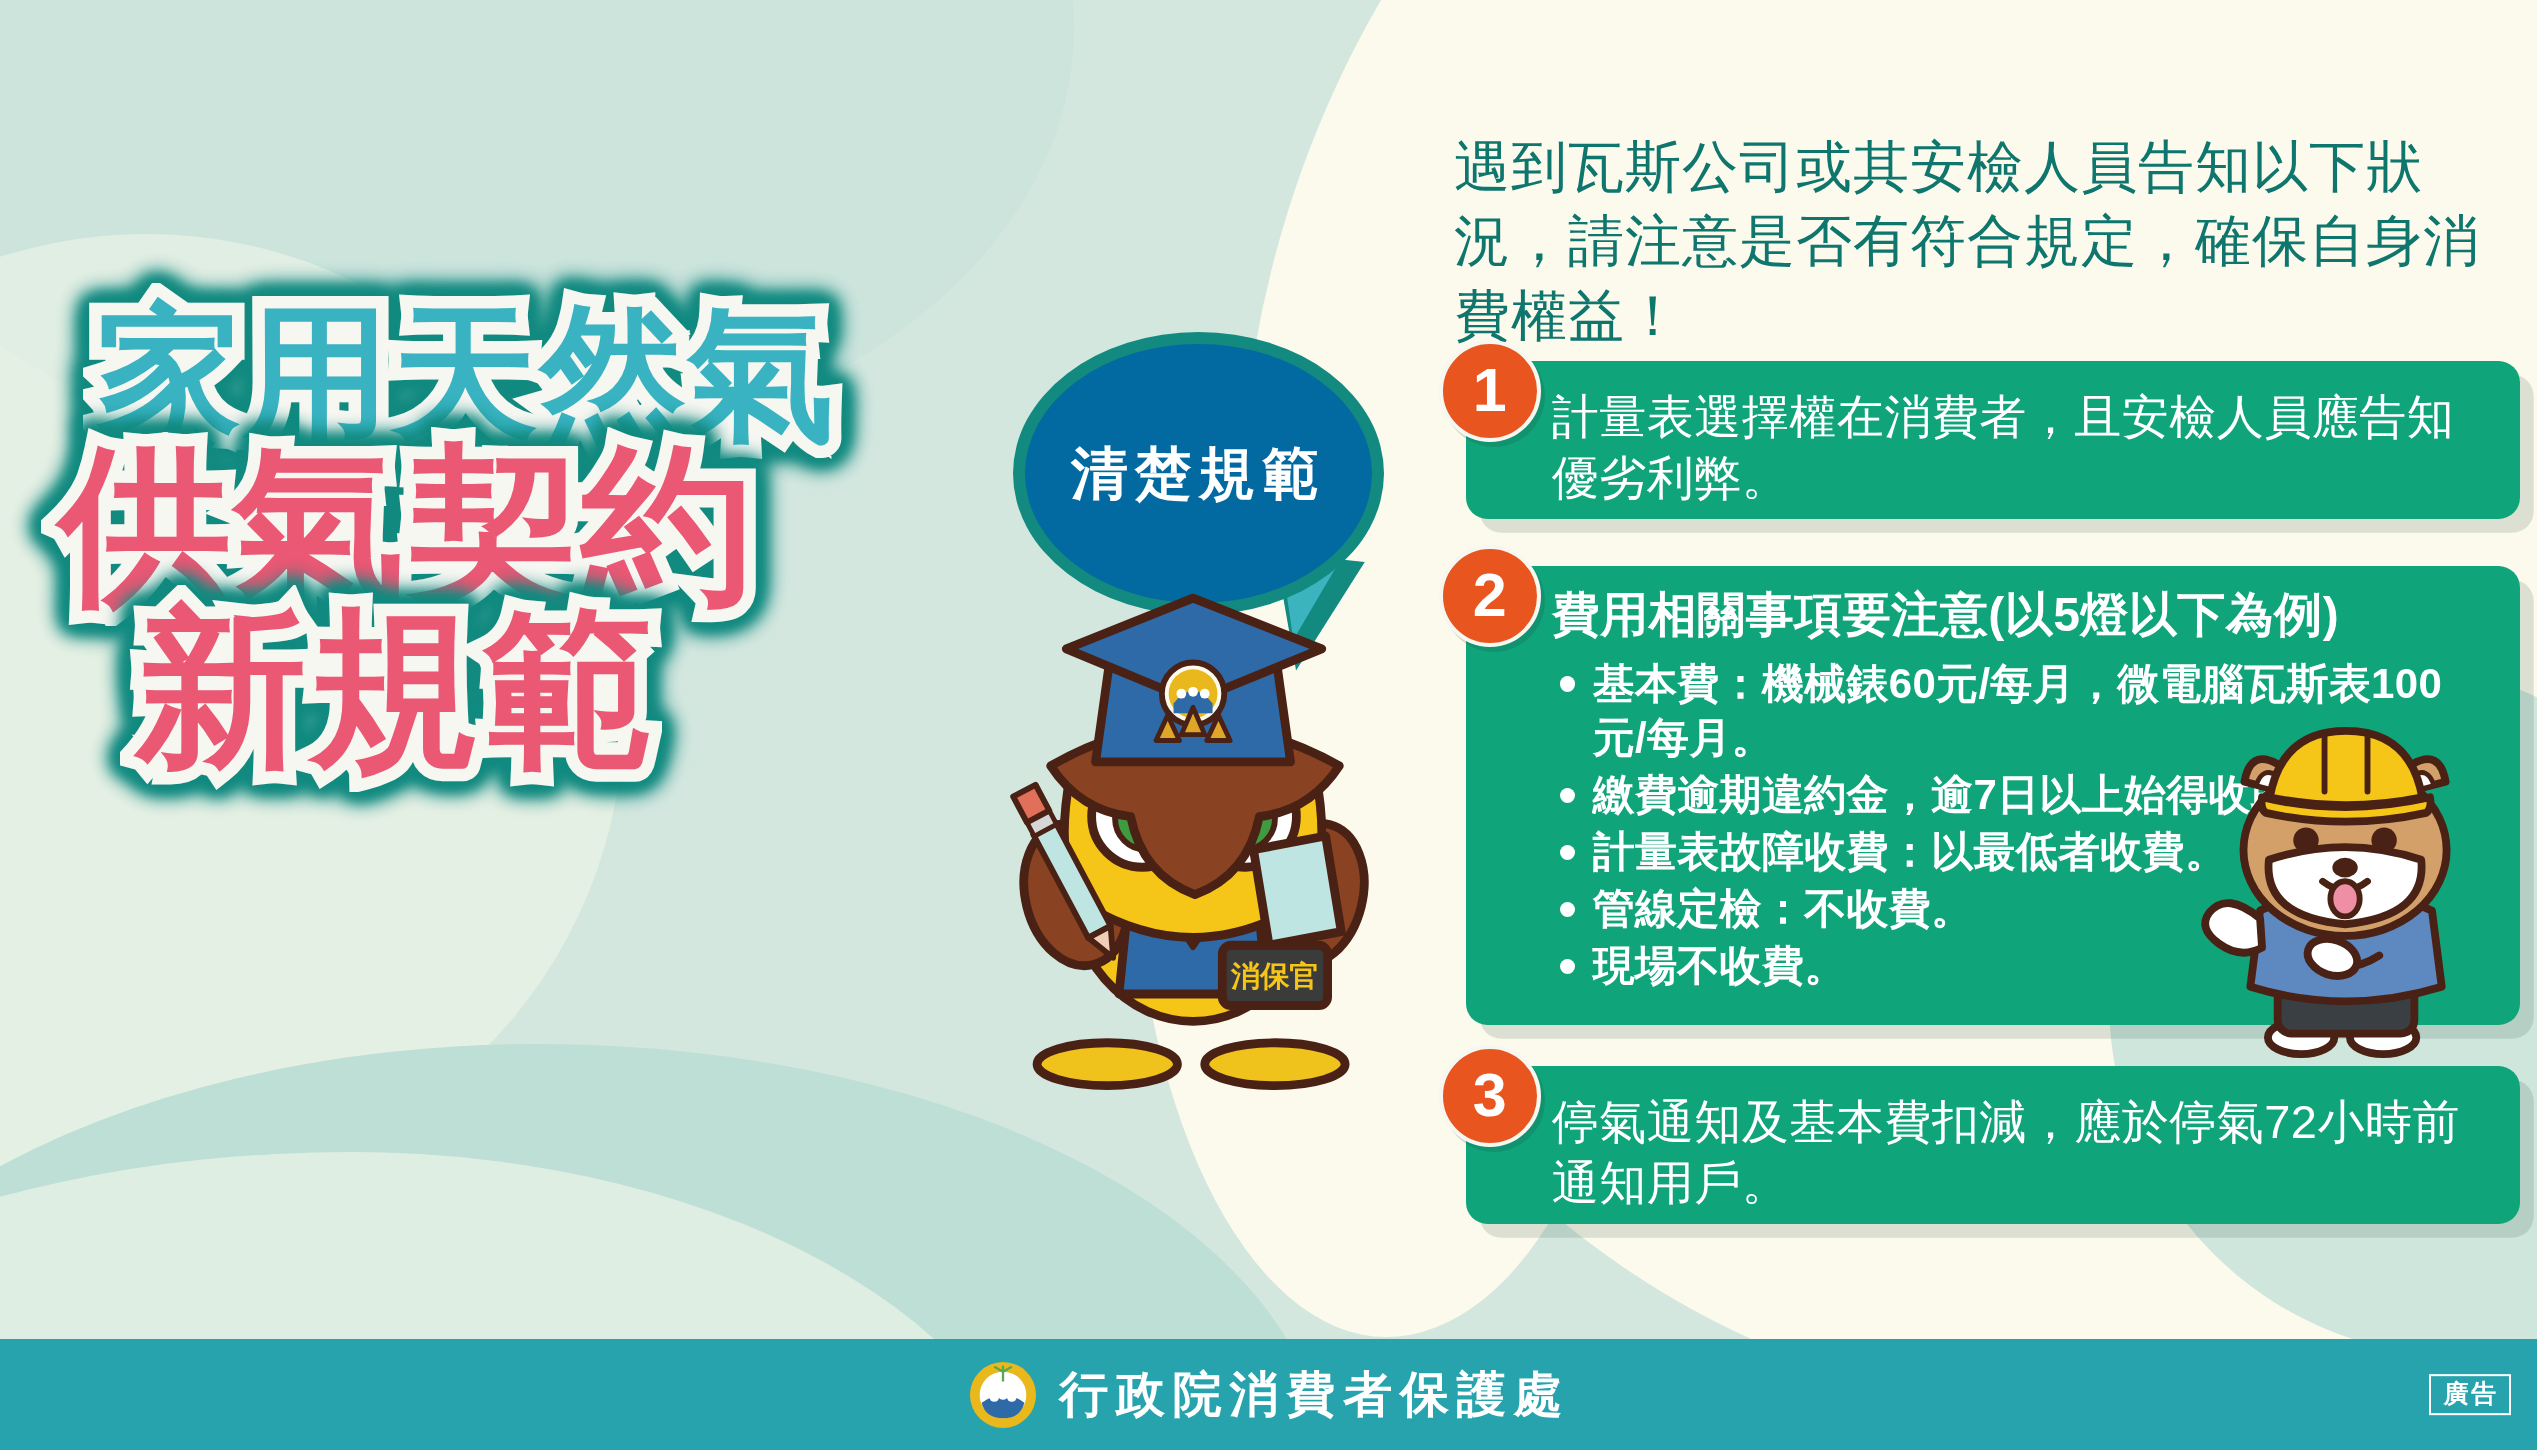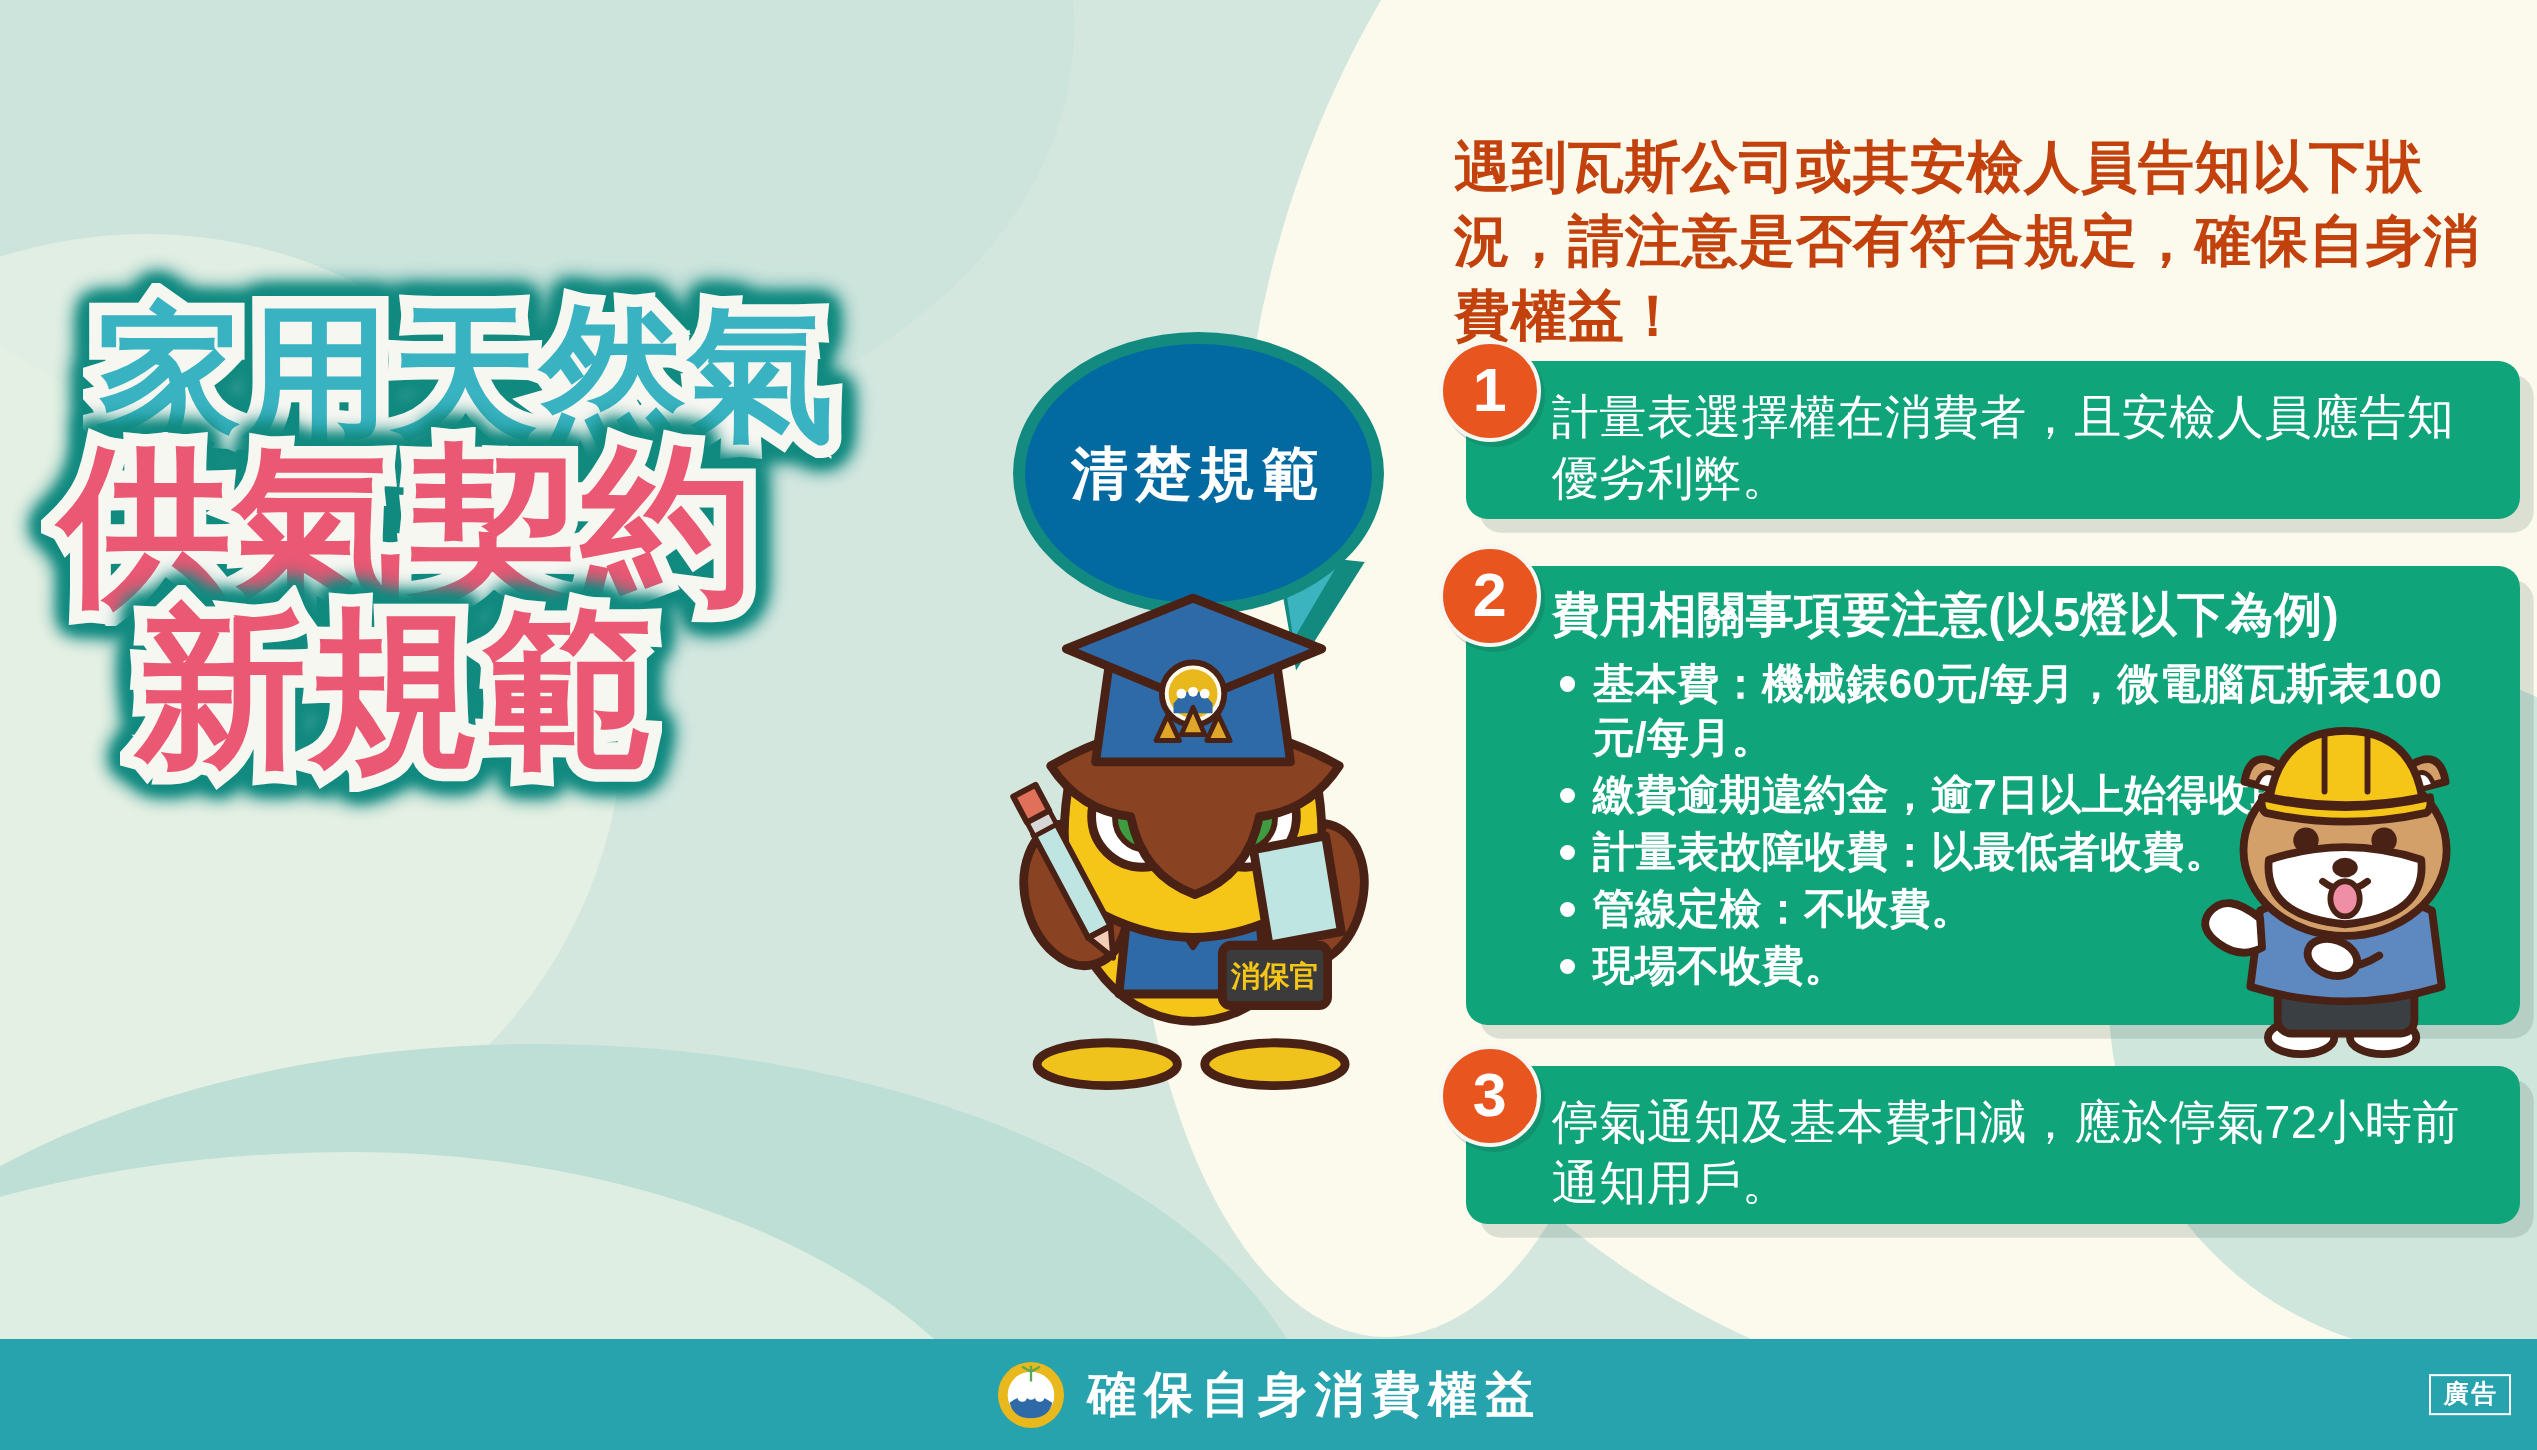--- a/index.html
+++ b/index.html
@@ -120,21 +120,21 @@
   }
 
   
   .owl{position:absolute;left:961px;top:576px;width:468px;height:508px;z-index:6;}
 
   
   .right-col{position:absolute;left:1454px;top:0;width:1083px;height:1339px;z-index:4;}
 
   .intro{
     position:absolute;left:0px;top:130px;width:1054px;
-    color:#c2410c;font-size:56px;font-weight:bold;
+    color:#0f766e;font-size:56px;font-weight:normal;
     line-height:1.33;letter-spacing:1px;
   }
 
   .card{
     position:absolute;
     background:#10a47a;
     border-radius:21.5px;
     box-shadow:13.7px 13.7px 0 rgba(30,70,60,.14);
     color:#ffffff;
   }
@@ -359,17 +359,17 @@
   <div class="footer-inner">
     <svg width="70" height="70" viewBox="0 0 72 72">
       <circle cx="36" cy="36" r="34" fill="#e8b81c"></circle>
       <circle cx="36" cy="36" r="24" fill="#ffffff"></circle>
       <path d="M14 44 q22 -16 44 0 q-4 16 -22 16 q-18 0 -22 -16 Z" fill="#2f6aa8"></path>
       <circle cx="27" cy="38" r="5" fill="#ffffff"></circle>
       <circle cx="36" cy="36" r="5" fill="#ffffff"></circle>
       <circle cx="45" cy="38" r="5" fill="#ffffff"></circle>
       <path d="M36 6 v16 M36 12 l-9 -5 M36 12 l9 -5" stroke="#5aa84f" stroke-width="2.4" fill="none"></path>
     </svg>
-    <div class="footer-text">確保自身消費權益</div>
+    <div class="footer-text">行政院消費者保護處</div>
   </div>
   <div class="ad-badge">廣告</div>
 </div>
 
 
 </body></html>

